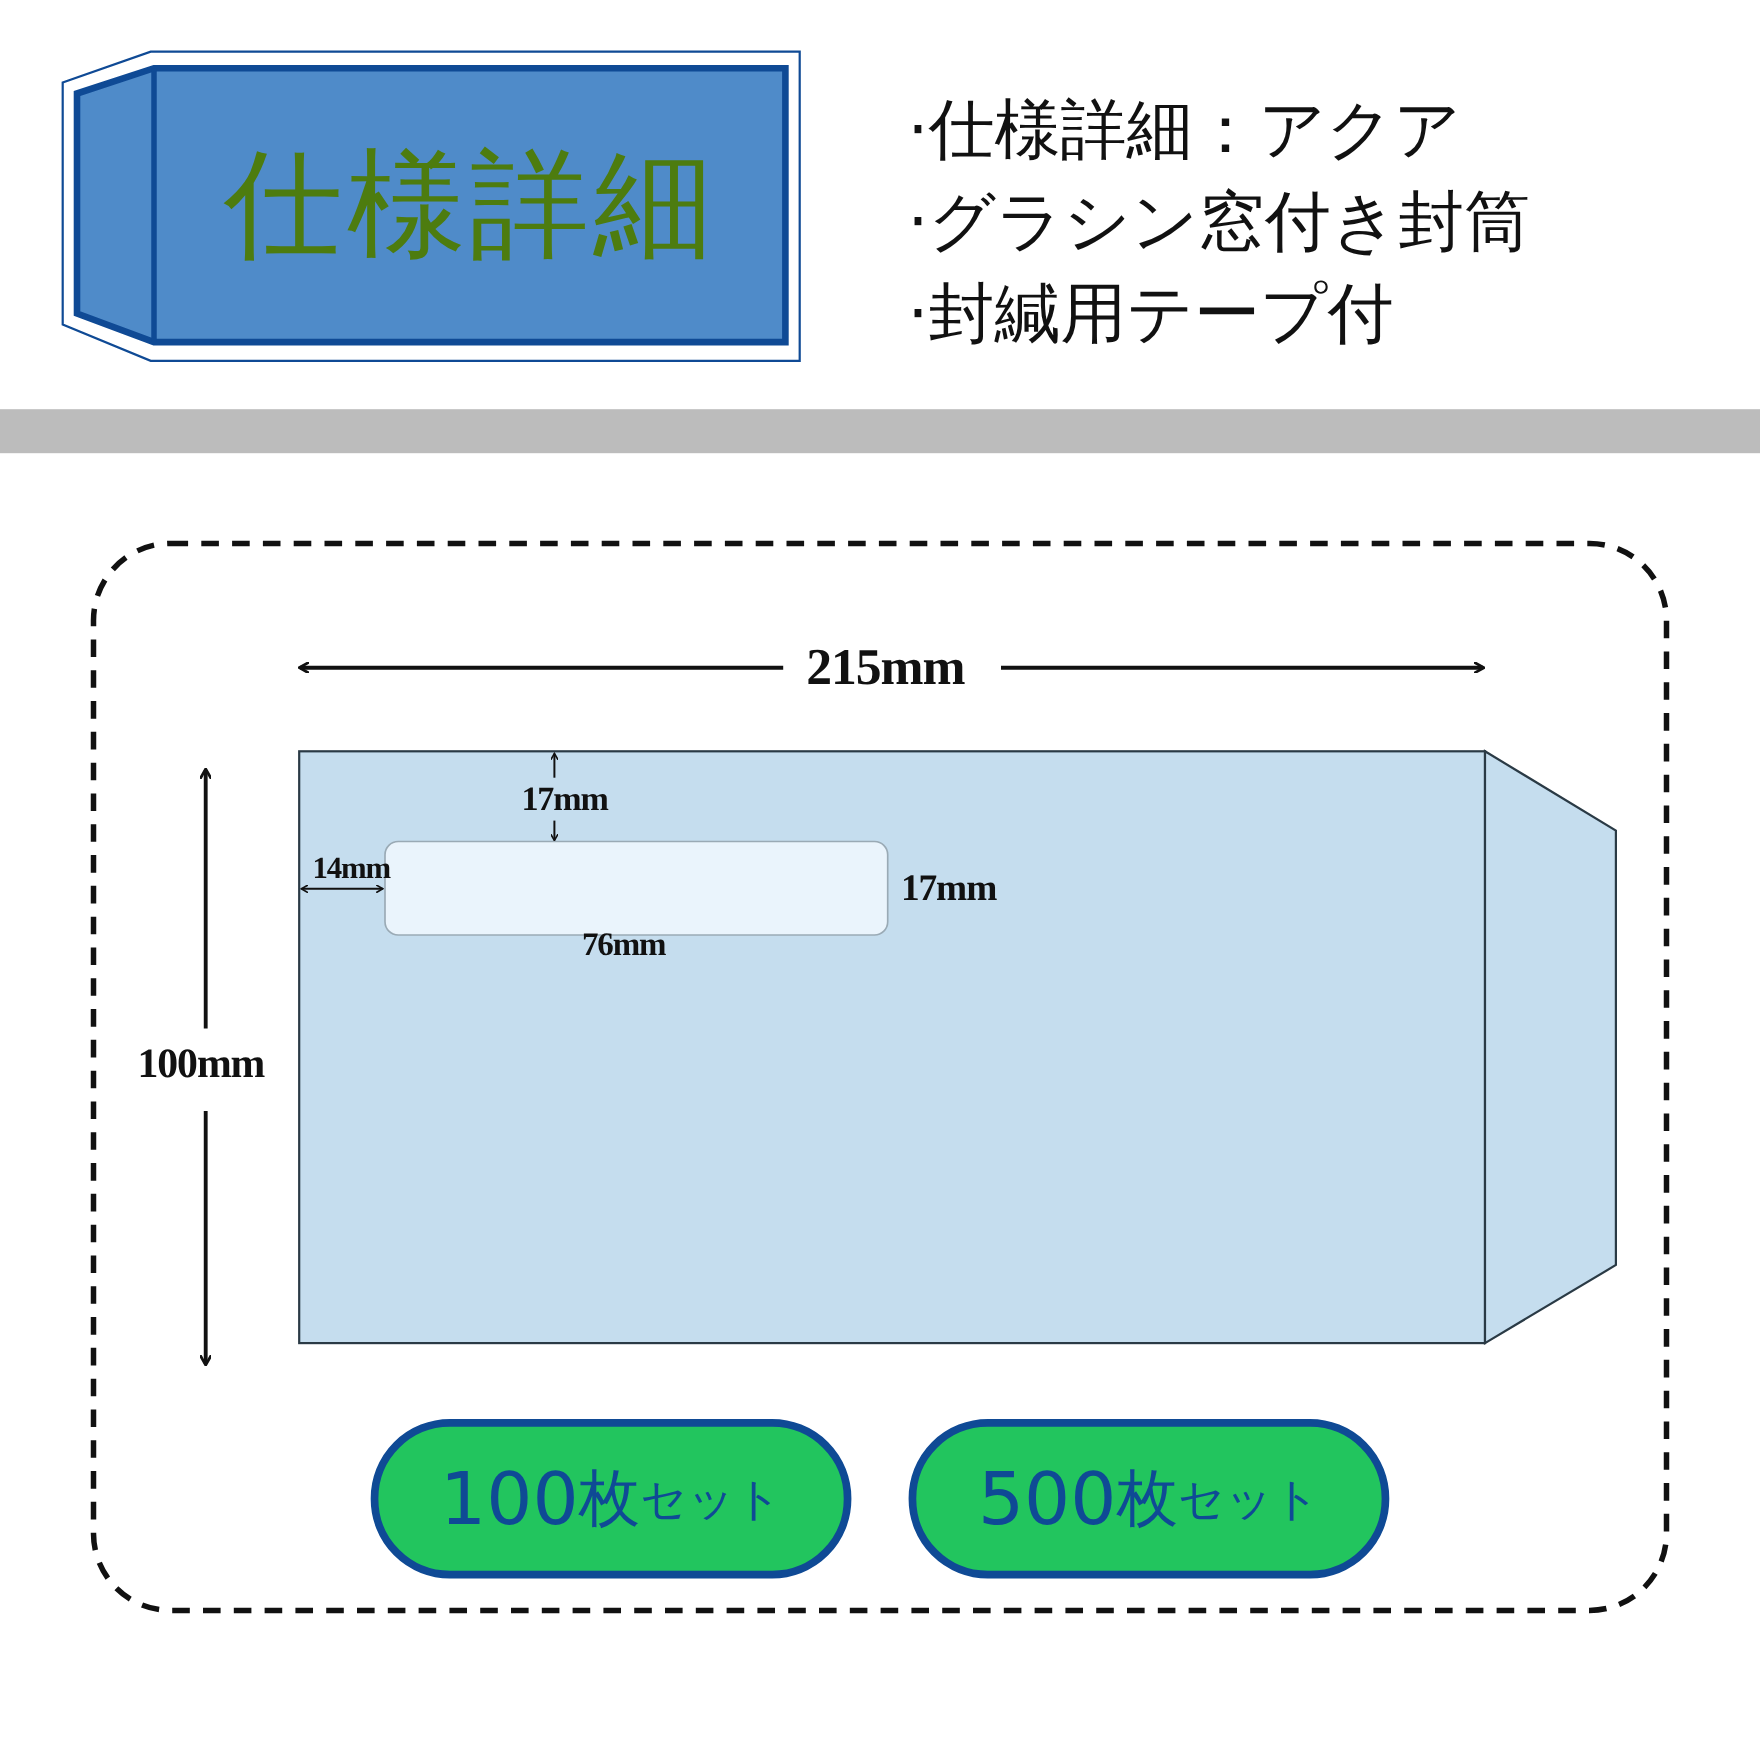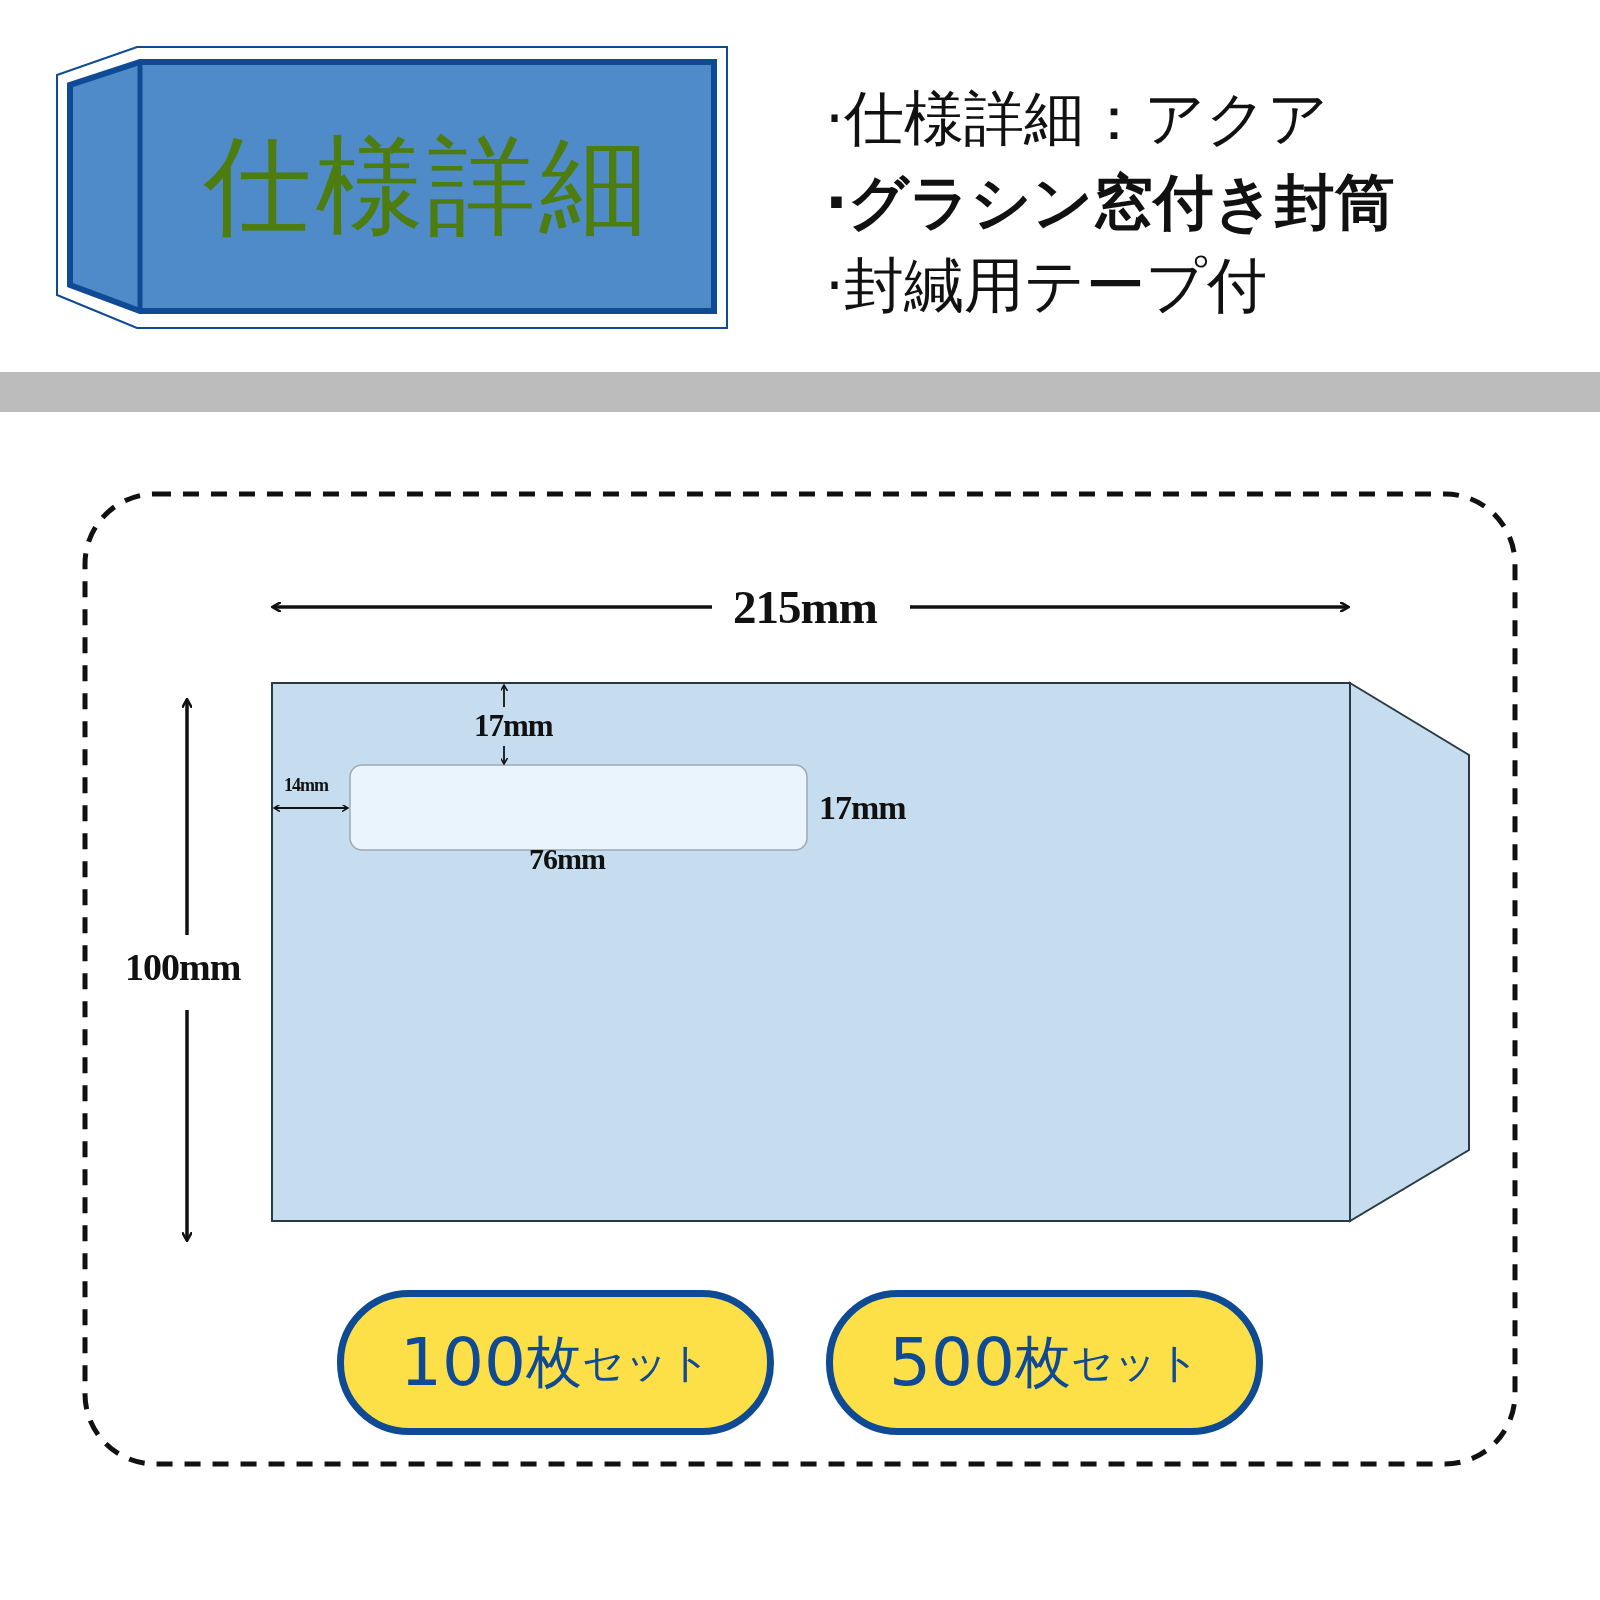--- a/index.html
+++ b/index.html
@@ -7,38 +7,38 @@
          font-family:"DejaVu Sans", sans-serif; }
   .abs { position:absolute; }
   #header-tag { left:55px; top:45px; width:675px; height:285px; }
   #header-title { left:140px; top:62px; width:575px; height:250px; display:flex; align-items:center; justify-content:center;
                   color:#4d7c0f; font-size:108px; letter-spacing:4px; font-family:"DejaVu Sans", sans-serif; }
   .spec-line { left:825px; font-size:60px; color:#111; white-space:nowrap; line-height:1; font-family:"DejaVu Sans", sans-serif; }
   #divider { left:0; top:372px; width:1600px; height:40px; background:#bcbcbc; }
   #frame { left:0; top:0; width:1600px; height:1600px; }
   .dim { font-family:Liberation Serif, serif; font-weight:bold; color:#111; white-space:nowrap; line-height:1; letter-spacing:-1px; }
   .btn { display:flex; align-items:center; justify-content:center; color:#0f4a95;
-         background:#fde047; border:7px solid #0f4a95; border-radius:72px; box-sizing:border-box;
+         background:#22c55e; border:7px solid #0f4a95; border-radius:72px; box-sizing:border-box;
          font-family:"DejaVu Sans", sans-serif; cursor:pointer; }
   .btn .num { font-size:66px; }
   .btn .unit { font-size:56px; }
   .btn .suffix { font-size:42px; margin-left:0; }
 </style>
 </head>
 <body>
 
 <svg id="header-tag" class="abs" viewBox="0 0 675 285" width="675" height="285">
   <polygon points="82,2 672,2 672,283 82,283 2,250 2,30" fill="#ffffff" stroke="#0f4a95" stroke-width="2"></polygon>
   <polygon points="85,17 659,17 659,266 85,266 15,240 15,40" fill="#4f8bc9" stroke="#0f4a95" stroke-width="6"></polygon>
   <line x1="85" y1="17" x2="85" y2="266" stroke="#0f4a95" stroke-width="5"></line>
 </svg>
 <div id="header-title" class="abs">仕様詳細</div>
 
 <div class="abs spec-line" style="top:88px;">·仕様詳細：アクア</div>
-<div class="abs spec-line" style="top:172px;font-weight:bold;">·グラシン窓付き封筒</div>
+<div class="abs spec-line" style="top:172px;">·グラシン窓付き封筒</div>
 <div class="abs spec-line" style="top:255px;">·封緘用テープ付</div>
 
 <div id="divider" class="abs"></div>
 
 <svg id="frame" class="abs" viewBox="0 0 1600 1600" width="1600" height="1600">
   <defs>
     <marker id="arrowhead" markerWidth="10" markerHeight="10" refX="8" refY="5" orient="auto-start-reverse" markerUnits="userSpaceOnUse">
       <path d="M0,0 L9,5 L0,10" fill="none" stroke="#111" stroke-width="2.5"></path>
     </marker>
     <marker id="arrowsmall" markerWidth="7" markerHeight="7" refX="6" refY="3.5" orient="auto-start-reverse" markerUnits="userSpaceOnUse">
@@ -62,21 +62,21 @@
 
   <line x1="504" y1="685" x2="504" y2="707" stroke="#111" stroke-width="1.8" marker-start="url(#arrowsmall)"></line>
   <line x1="504" y1="746" x2="504" y2="764" stroke="#111" stroke-width="1.8" marker-end="url(#arrowsmall)"></line>
 
   <line x1="274" y1="808" x2="348" y2="808" stroke="#111" stroke-width="1.8" marker-start="url(#arrowsmall)" marker-end="url(#arrowsmall)"></line>
 </svg>
 
 <div class="abs dim" style="left:733px; top:584px; font-size:47px;">215mm</div>
 <div class="abs dim" style="left:111px; top:948px; font-size:38px;margin-left:14px;">100mm</div>
 <div class="abs dim" style="left:474px; top:710px; font-size:31px;">17mm</div>
-<div class="abs dim" style="left:284px; top:776px; font-size:18px;">14mm</div>
+<div class="abs dim" style="left:284px; top:776px; font-size:28px;">14mm</div>
 <div class="abs dim" style="left:819px; top:791px; font-size:34px;">17mm</div>
 <div class="abs dim" style="left:529px; top:844px; font-size:30px;">76mm</div>
 
 <div class="abs btn" style="left:337px; top:1290px; width:437px; height:145px;">
   <span class="num">100</span>
     <span class="unit">枚</span>
     <span class="suffix">セット</span>
 </div>
 <div class="abs btn" style="left:826px; top:1290px; width:437px; height:145px;">
   <span class="num">500</span>

